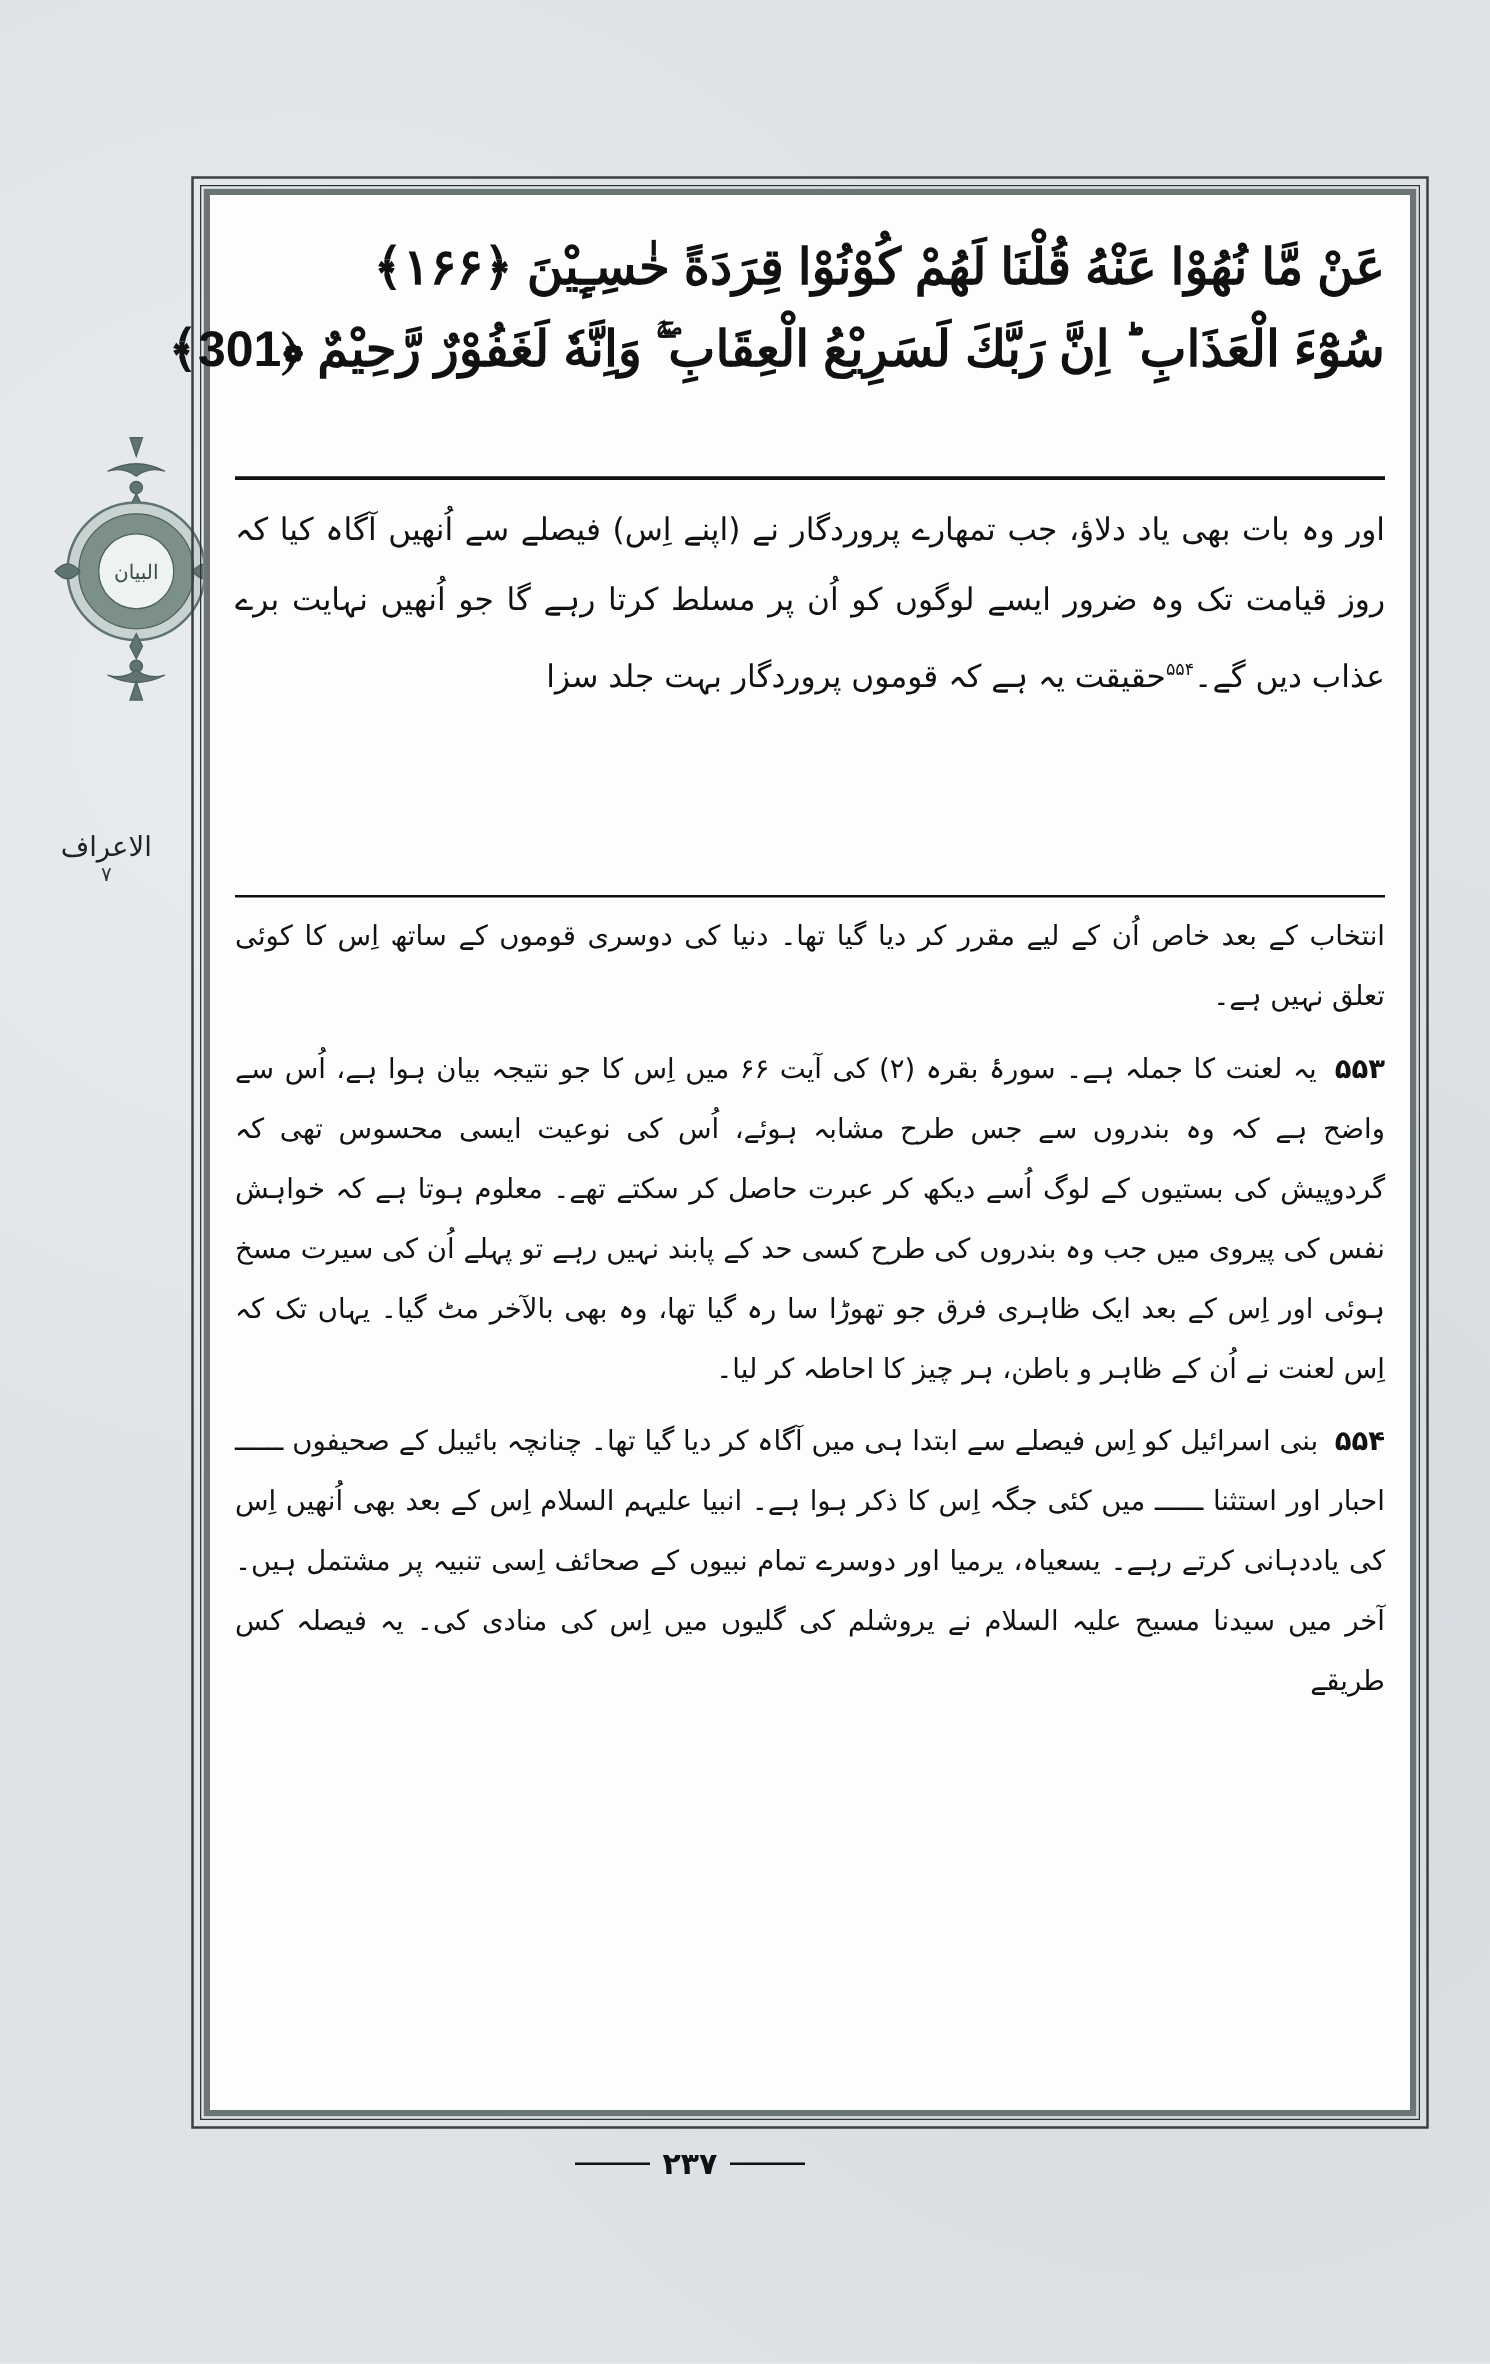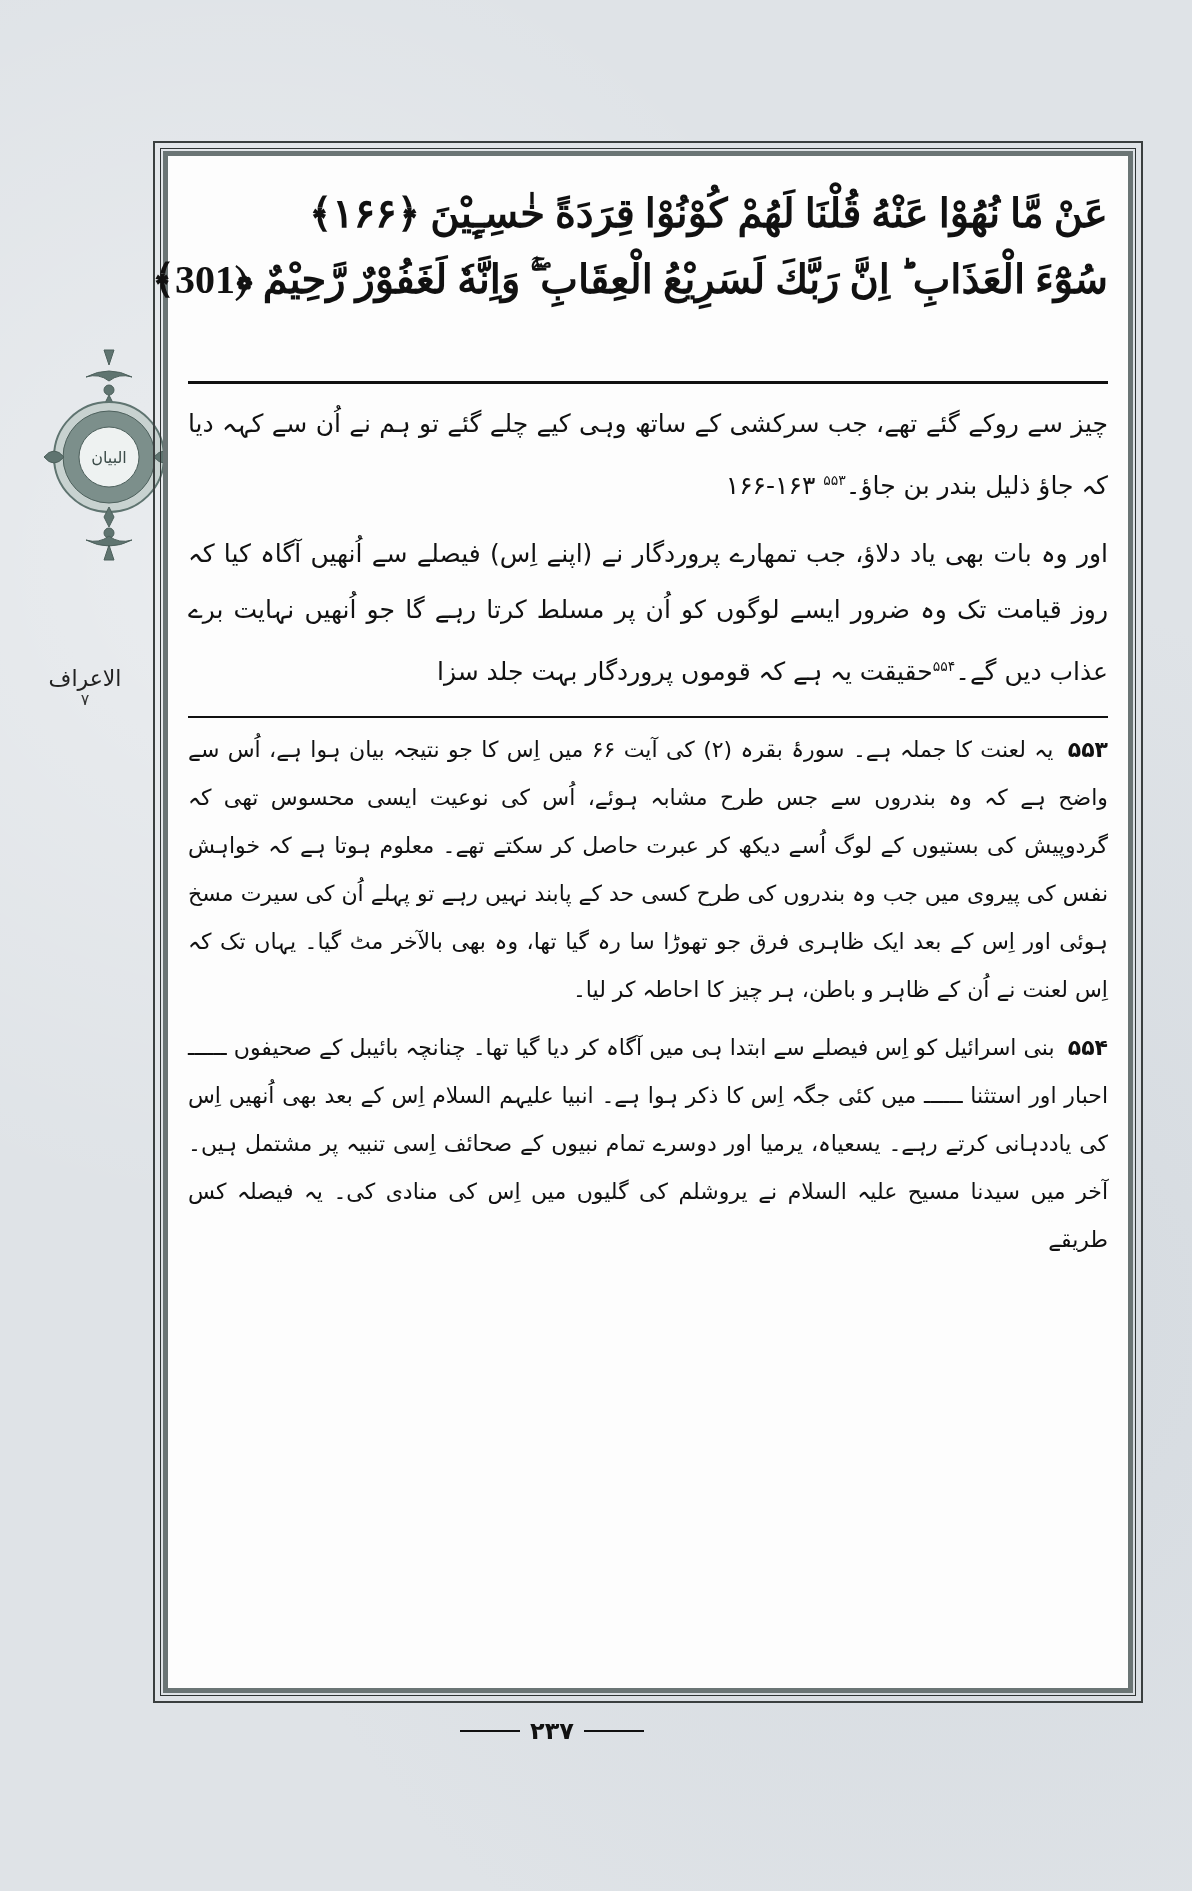--- a/index.html
+++ b/index.html
@@ -28,21 +28,21 @@
     position: absolute; left: 8px; top: 8px; right: 8px; bottom: 8px;
     border: 5px solid #6b7575; background: #fdfdfd; box-sizing: border-box;
     outline: 1px solid #2e3333; outline-offset: 2px;
   }
   .content {
     position: absolute; left: 20px; right: 20px; top: 0; bottom: 0;
     direction: rtl; text-align: justify;
   }
   .ayah-block { position: absolute; left: 0; right: 0; top: 25px; }
   .ayah-line {
-    font-family: Liberation Serif, serif; font-size: 40px; font-weight: bold;
+    font-family: Liberation Sans, sans-serif; font-size: 40px; font-weight: bold;
     line-height: 66px; height: 66px; white-space: nowrap; text-align: right; color: #111;
   }
   .rule { position: absolute; left: 0; right: 0; height: 0; border-top: 3px solid #111; }
   .rule.r1 { top: 225px; }
   .rule.r2 { top: 560px; border-top-width: 2px; }
   .trans-block { position: absolute; left: 0; right: 0; top: 240px; }
   .t-para { font-family: "DejaVu Sans", sans-serif; font-size: 25px; line-height: 56px; margin: 0 0 12px 0; text-align: justify; }
   .notes-block { position: absolute; left: 0; right: 0; top: 570px; }
   .n-para { font-family: "DejaVu Sans", sans-serif; font-size: 22px; line-height: 48px; margin: 0 0 10px 0; text-align: justify; }
   .note-num { font-weight: bold; margin-left: 6px; }
@@ -88,31 +88,28 @@
 
       <div class="ayah-block">
         <div class="ayah-line">عَنْ مَّا نُهُوْا عَنْهُ قُلْنَا لَهُمْ كُوْنُوْا قِرَدَةً خٰسِـِٕيْنَ ﴿۱۶۶﴾</div>
         <div class="ayah-line">سُوْٓءَ الْعَذَابِ ؕ اِنَّ رَبَّكَ لَسَرِيْعُ الْعِقَابِ ۖۚ وَاِنَّهٗ لَغَفُوْرٌ رَّحِيْمٌ ﴿301﴾</div>
       </div>
 
       <div class="rule r1"></div>
 
       <div class="trans-block">
         <p class="t-para">
-          <span>چیز سے روکے گئے تھے، جب سرکشی کے ساتھ وہی کیے چلے گئے تو ہم نے اُن سے کہہ دیا کہ جاؤ ذلیل بندر بن جاؤ۔</span><sup class="fn">۵۵۳</sup>
-          <span>۱۶۳-۱۶۶</span>
-        </p>
-        <p class="t-para">
           <span>اور وہ بات بھی یاد دلاؤ، جب تمھارے پروردگار نے (اپنے اِس) فیصلے سے اُنھیں آگاہ کیا کہ روز قیامت تک وہ ضرور ایسے لوگوں کو اُن پر مسلط کرتا رہے گا جو اُنھیں نہایت برے عذاب دیں گے۔</span><sup class="fn">۵۵۴</sup><span>حقیقت یہ ہے کہ قوموں پروردگار بہت جلد سزا</span>
         </p>
       </div>
 
       <div class="rule r2"></div>
 
       <div class="notes-block">
+        <p class="n-para">انتخاب کے بعد خاص اُن کے لیے مقرر کر دیا گیا تھا۔ دنیا کی دوسری قوموں کے ساتھ اِس کا کوئی تعلق نہیں ہے۔</p>
         <p class="n-para">
           <span class="note-num">۵۵۳</span>
           <span>یہ لعنت کا جملہ ہے۔ سورۂ بقرہ (۲) کی آیت ۶۶ میں اِس کا جو نتیجہ بیان ہوا ہے، اُس سے واضح ہے کہ وہ بندروں سے جس طرح مشابہ ہوئے، اُس کی نوعیت ایسی محسوس تھی کہ گردوپیش کی بستیوں کے لوگ اُسے دیکھ کر عبرت حاصل کر سکتے تھے۔ معلوم ہوتا ہے کہ خواہش نفس کی پیروی میں جب وہ بندروں کی طرح کسی حد کے پابند نہیں رہے تو پہلے اُن کی سیرت مسخ ہوئی اور اِس کے بعد ایک ظاہری فرق جو تھوڑا سا رہ گیا تھا، وہ بھی بالآخر مٹ گیا۔ یہاں تک کہ اِس لعنت نے اُن کے ظاہر و باطن، ہر چیز کا احاطہ کر لیا۔</span>
         </p>
         <p class="n-para">
           <span class="note-num">۵۵۴</span>
           <span>بنی اسرائیل کو اِس فیصلے سے ابتدا ہی میں آگاہ کر دیا گیا تھا۔ چنانچہ بائیبل کے صحیفوں ــــــ احبار اور استثنا ــــــ میں کئی جگہ اِس کا ذکر ہوا ہے۔ انبیا علیہم السلام اِس کے بعد بھی اُنھیں اِس کی یاددہانی کرتے رہے۔ یسعیاہ، یرمیا اور دوسرے تمام نبیوں کے صحائف اِسی تنبیہ پر مشتمل ہیں۔ آخر میں سیدنا مسیح علیہ السلام نے یروشلم کی گلیوں میں اِس کی منادی کی۔ یہ فیصلہ کس طریقے</span>
         </p>
       </div>
 

